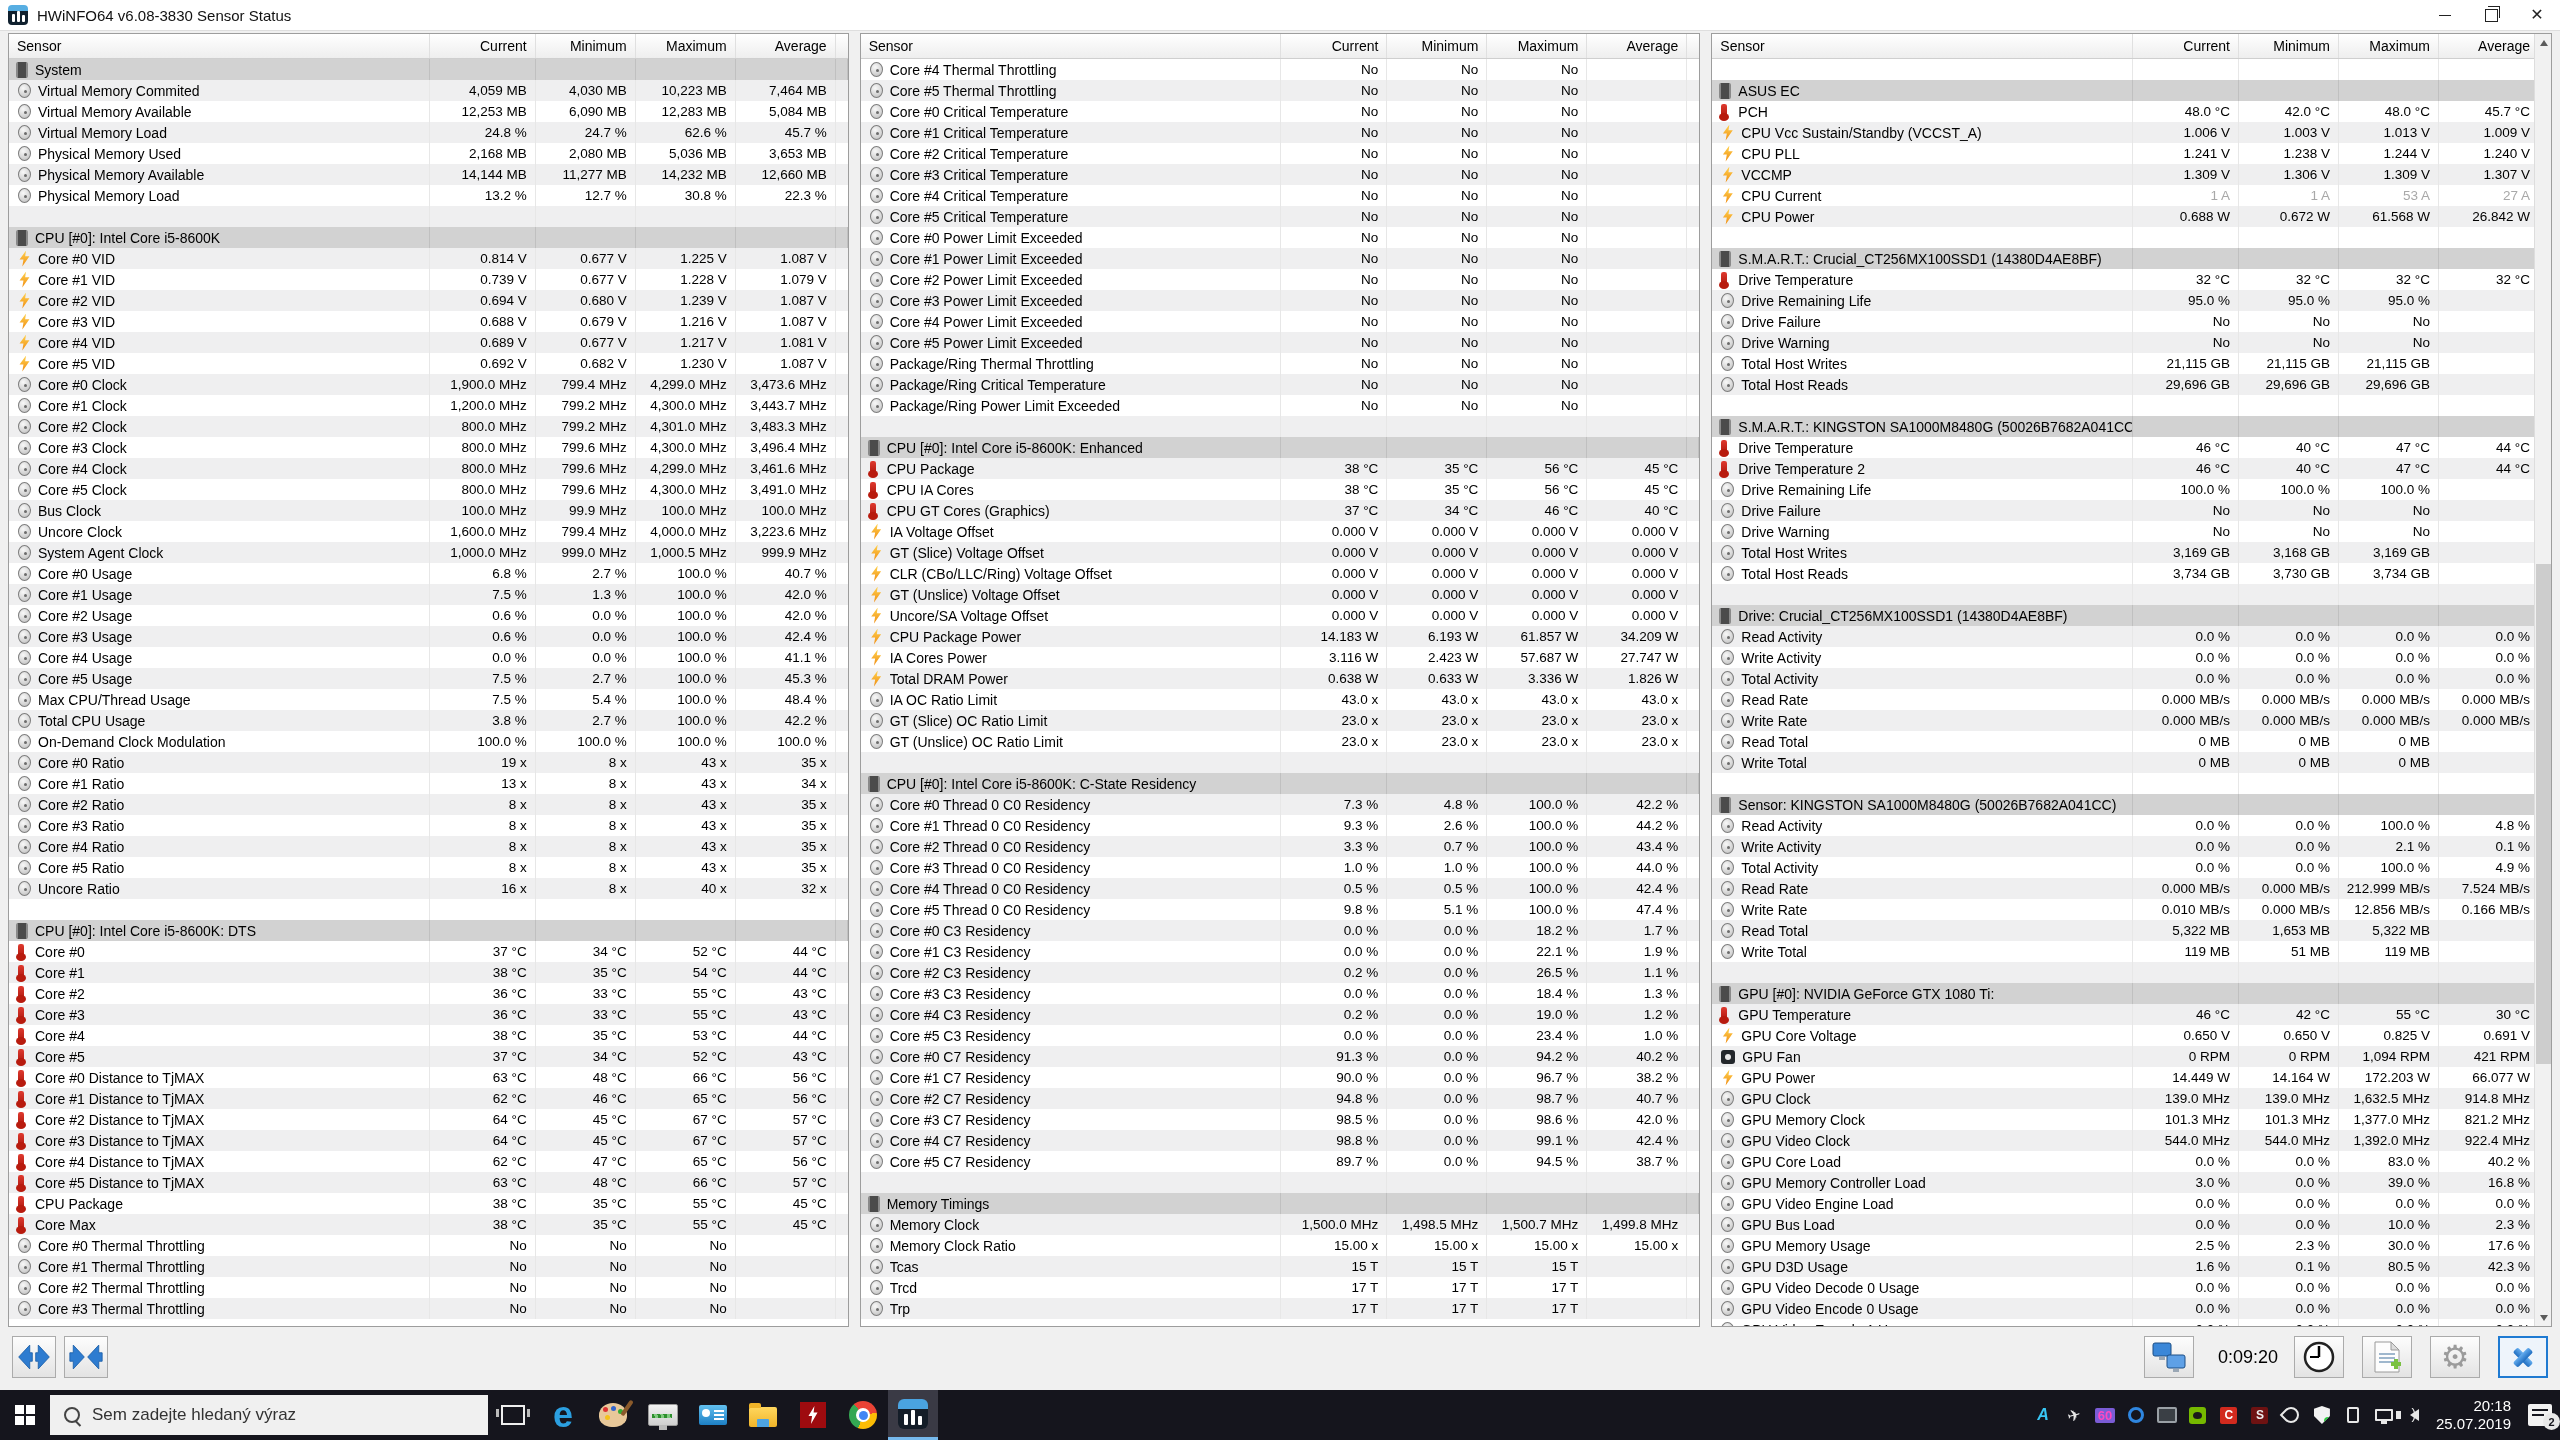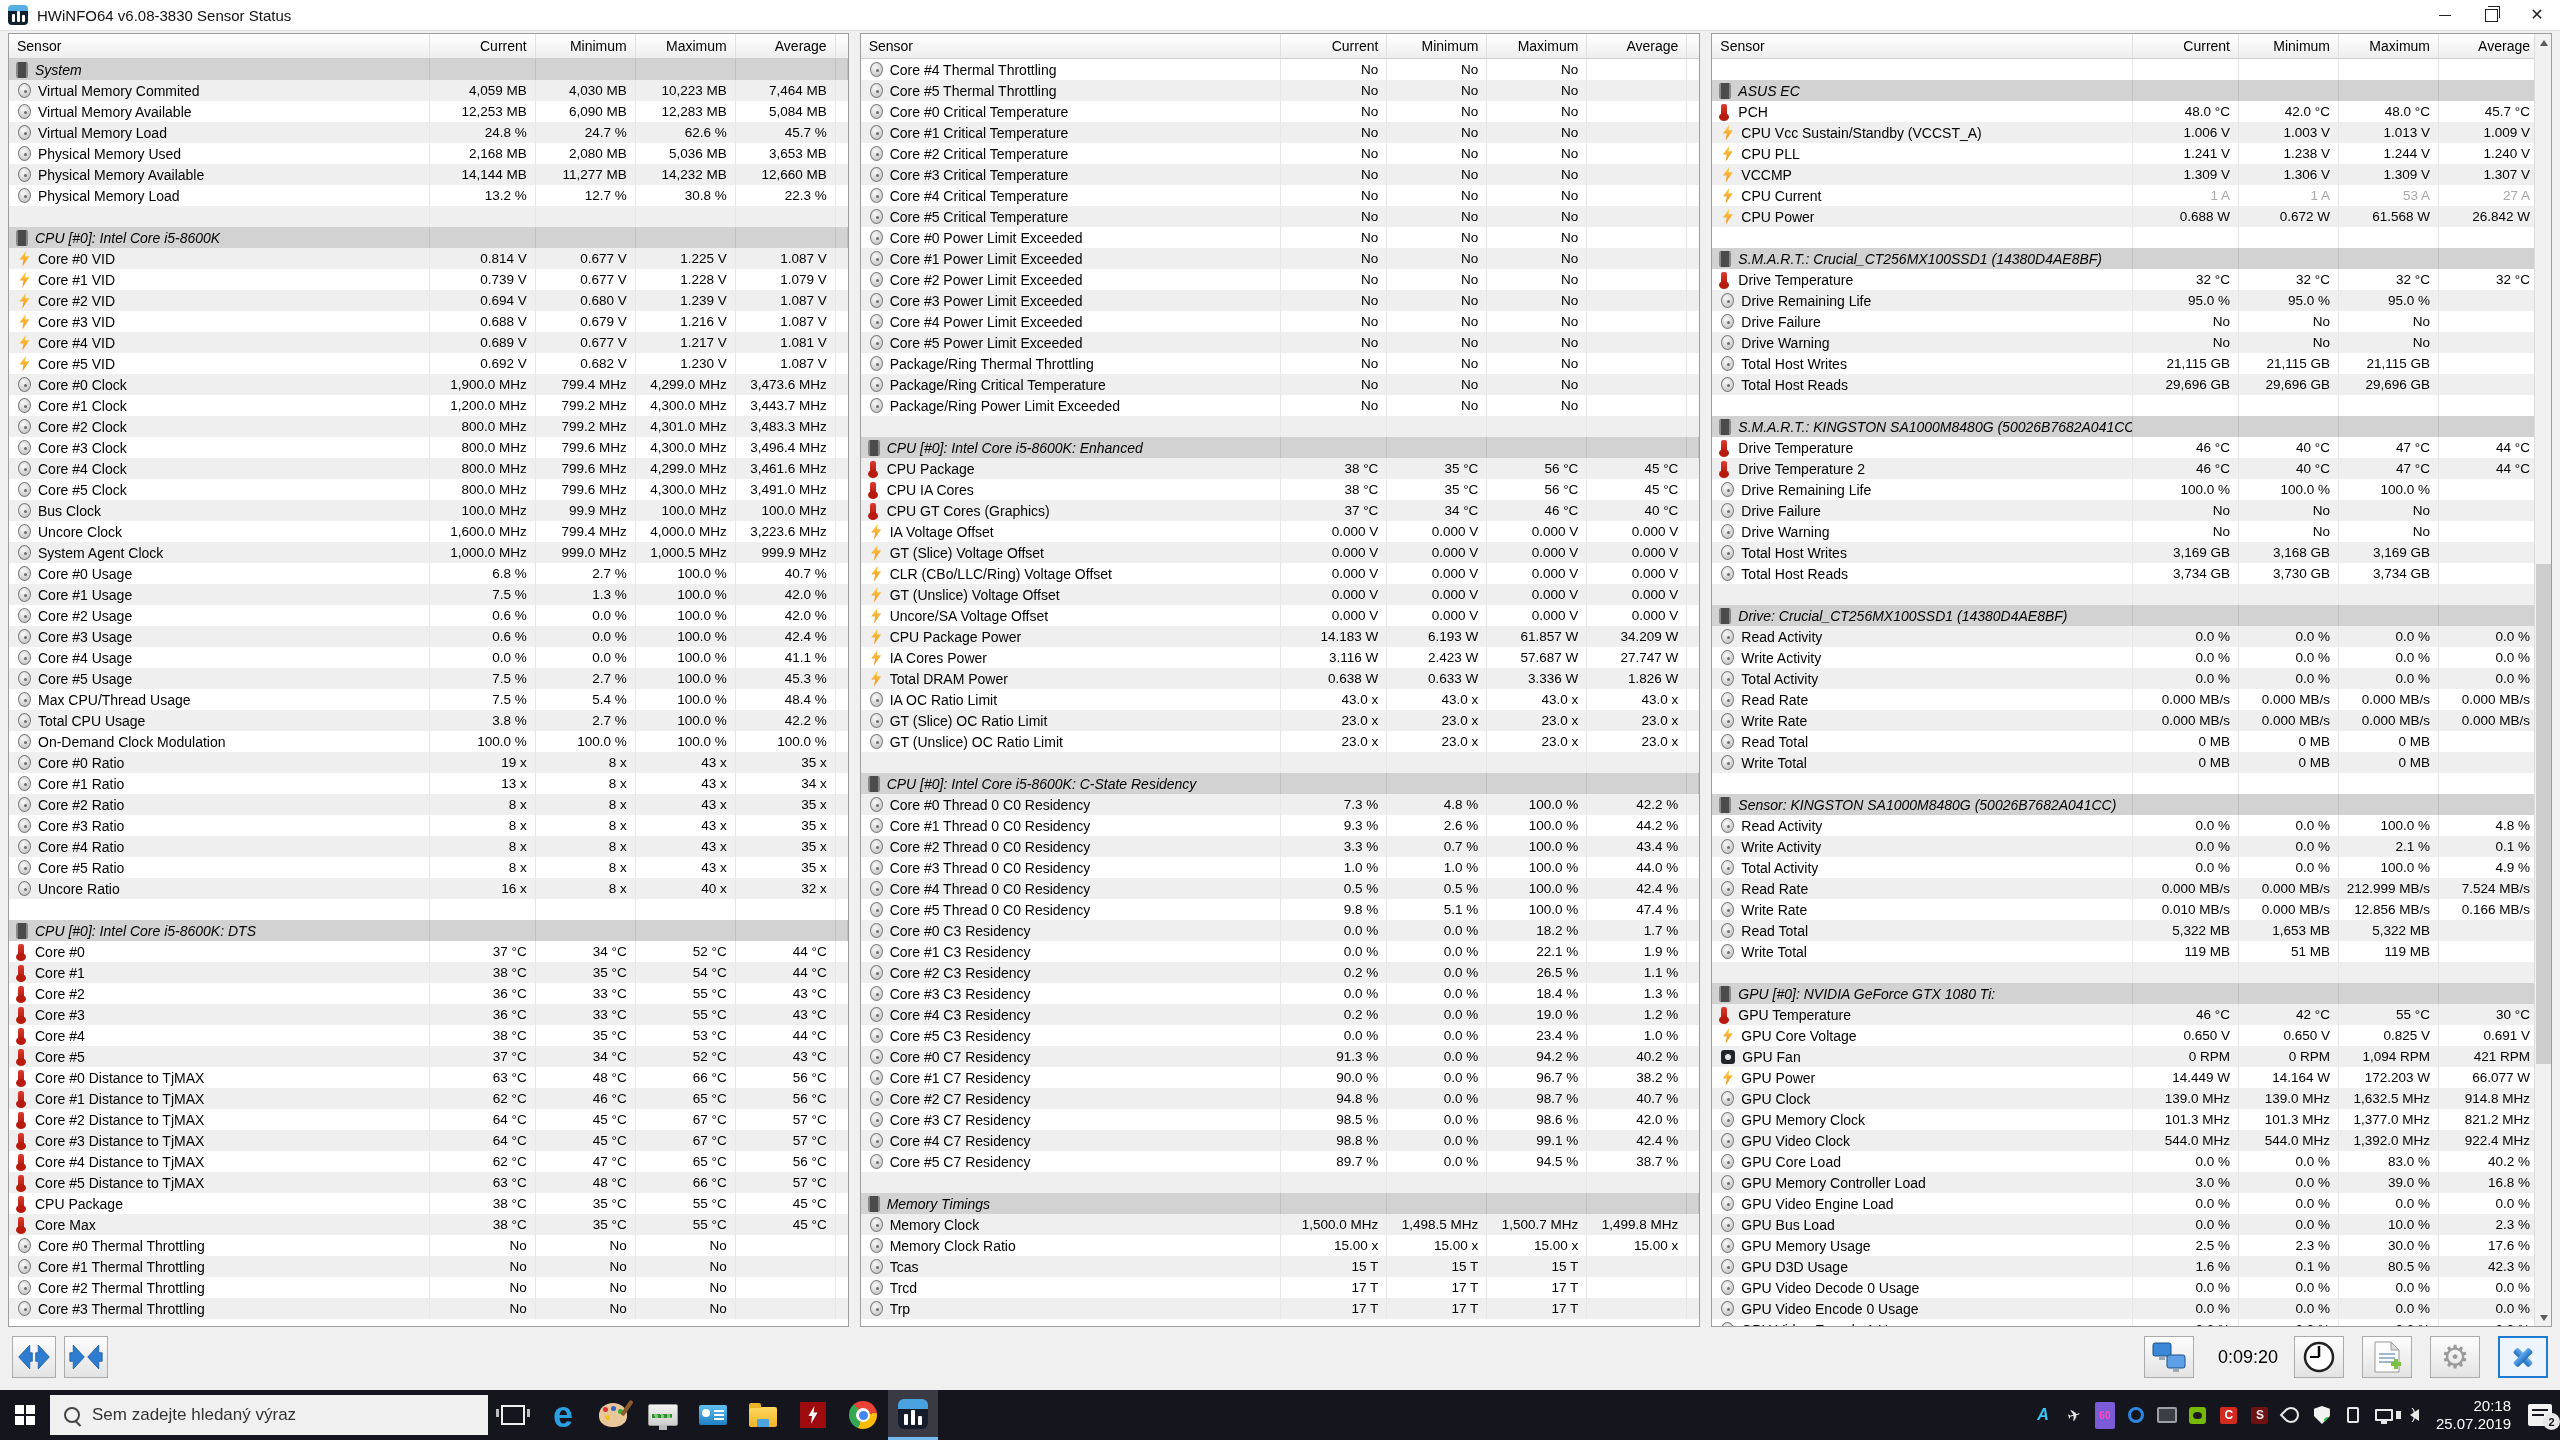--- a/index.html
+++ b/index.html
@@ -31,21 +31,21 @@
   .rows{position:relative;}
   .row{display:grid;grid-template-columns:1fr 106px 100px 100px 100px 12px;height:21px;background:#fff;}
   .row.alt{background:#efeff0;}
   .row.section{background:#d2d2d2;}
   .cell{display:flex;align-items:center;border-right:1px solid #e7e7e7;box-sizing:border-box;overflow:hidden;}
   .row.section .cell{border-right:1px solid #c0c0c0;}
   .cell.cname{padding-left:5px;gap:7px;}
   .cell.cval{justify-content:flex-end;padding-right:8px;font-size:13.5px;color:#000;white-space:nowrap;}
   .cell.cfill{border-right:none;}
   .lbl{font-size:14px;color:#000;white-space:nowrap;}
-  .row.section .lbl{font-style:italic;}
+  .row.section .lbl{}
   .row .cval.dim{color:#a8a8a8;text-align:center;}
 
   
   .ric{flex:0 0 auto;display:inline-block;}
   .ic-g{width:13px;height:15px;border-radius:50%;background:radial-gradient(circle at 38% 32%,#f8f8f8,#cfcfcf 70%,#b5b5b5);border:1px solid #7d7d7d;box-sizing:border-box;position:relative;}
   .ic-g:after{content:"";position:absolute;left:5px;top:6px;width:3px;height:3px;background:#6c6c6c;border-radius:50%;}
   .ic-t{width:6px;height:16px;border-radius:3px 3px 4px 4px;background:linear-gradient(#e03a2f,#a41107);margin:0 4px 0 3px;position:relative;}
   .ic-t:after{content:"";position:absolute;bottom:-1px;left:-2px;width:10px;height:8px;border-radius:50%;background:#b81b0e;}
   .ic-v{width:13px;height:16px;background:linear-gradient(#ffd14d,#ef8b12);clip-path:polygon(62% 0%,12% 56%,42% 56%,33% 100%,88% 36%,55% 36%);}
   .ic-f{width:14px;height:14px;border-radius:3px;background:#23272b;position:relative;}
@@ -108,21 +108,21 @@
   .hwicon{width:30px;height:30px;border-radius:6px;background:linear-gradient(#4aa3e0 0 32%,#141d28 32% 100%);position:relative;}
   .hwicon i{position:absolute;bottom:4px;width:4px;background:#fff;border-radius:1px;}
   .hwicon i:nth-child(1){left:6px;height:11px;}
   .hwicon i:nth-child(2){left:13px;height:15px;}
   .hwicon i:nth-child(3){left:20px;height:9px;}
   .tb-active{background:#3a3a45;border-bottom:3px solid #76b9ed;box-sizing:border-box;}
   .tray{margin-left:auto;display:flex;align-items:center;gap:11px;padding-right:8px;}
   .trayic{width:20px;height:20px;display:flex;align-items:center;justify-content:center;flex:0 0 auto;font-size:13px;color:#fff;}
   .t-a{color:#38c6f4;font-weight:bold;font-style:italic;font-size:16px;}
   .t-jet{color:#e8e8e8;font-size:16px;transform:rotate(-15deg);}
-  .t-60{width:20px;height:27px;background:#7b5cd6;border-radius:2px;color:#ff49c1;font-size:10px;font-weight:bold;display:flex;align-items:center;justify-content:center;}
+  .t-60{width:20px;height:15px;background:#7b5cd6;border-radius:2px;color:#ff49c1;font-size:13px;font-weight:bold;display:flex;align-items:center;justify-content:center;}
   .t-swirl{width:16px;height:16px;border-radius:50%;border:3px solid #2f86e0;box-sizing:border-box;}
   .t-mon{width:18px;height:12px;border:2px solid #9aa0a6;border-radius:2px;background:#3a3f45;}
   .t-nv{width:17px;height:17px;background:#76b900;border-radius:3px;position:relative;}
   .t-nv:after{content:"";position:absolute;left:4px;top:5px;width:9px;height:7px;border-radius:50%;background:#1a1a1a;}
   .t-c{width:17px;height:17px;background:#d22a1e;border-radius:2px;color:#fff;font-weight:bold;font-size:12px;display:flex;align-items:center;justify-content:center;}
   .t-s{width:17px;height:17px;background:#6e1212;border-radius:2px;color:#eee;font-weight:bold;font-size:12px;display:flex;align-items:center;justify-content:center;}
   .t-sat{width:16px;height:16px;border:2px solid #e8e8e8;border-radius:50% 50% 50% 0;transform:rotate(45deg);box-sizing:border-box;}
   .t-shield{width:16px;height:18px;background:#f2f2f2;clip-path:polygon(50% 0,100% 15%,100% 55%,50% 100%,0 55%,0 15%);position:relative;}
   .t-shield:after{content:"";position:absolute;right:-2px;bottom:-1px;width:8px;height:8px;border-radius:50%;background:#2ecc40;}
   .t-usb{width:12px;height:16px;border:2px solid #e8e8e8;border-radius:2px;box-sizing:border-box;}

